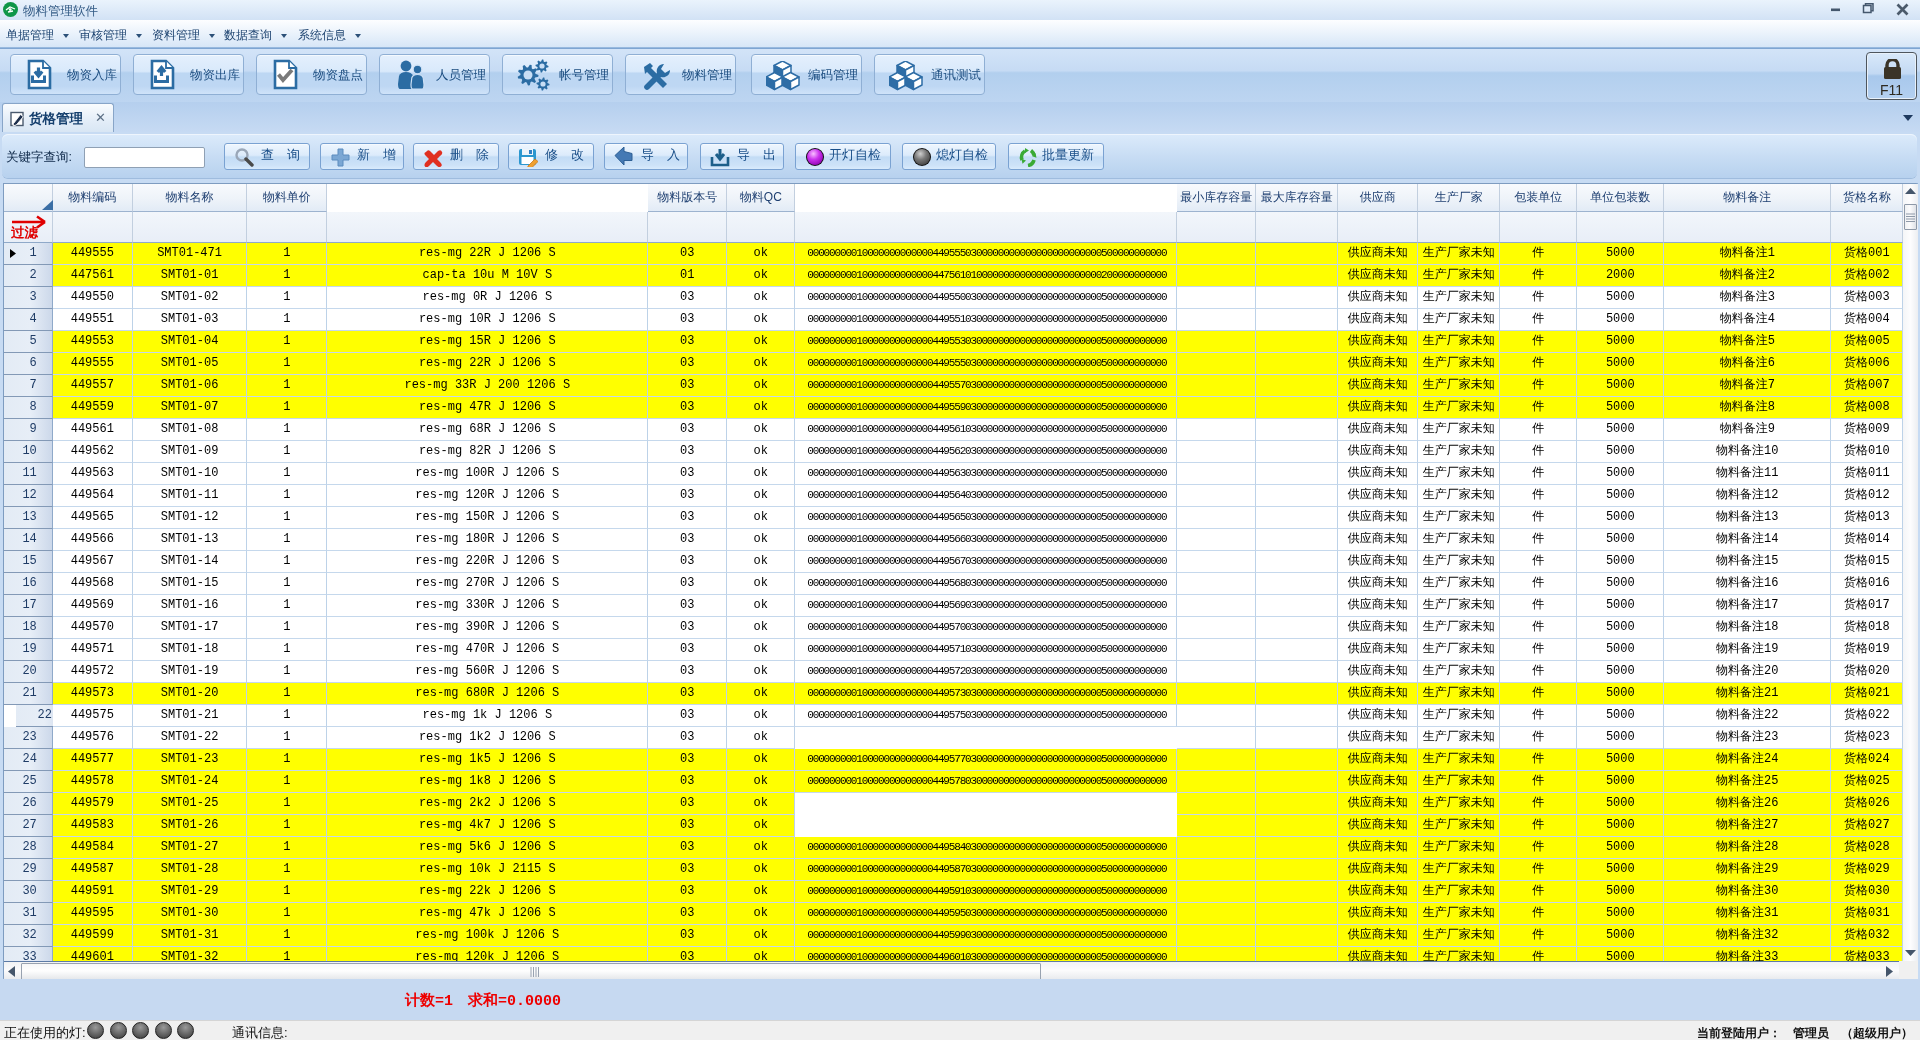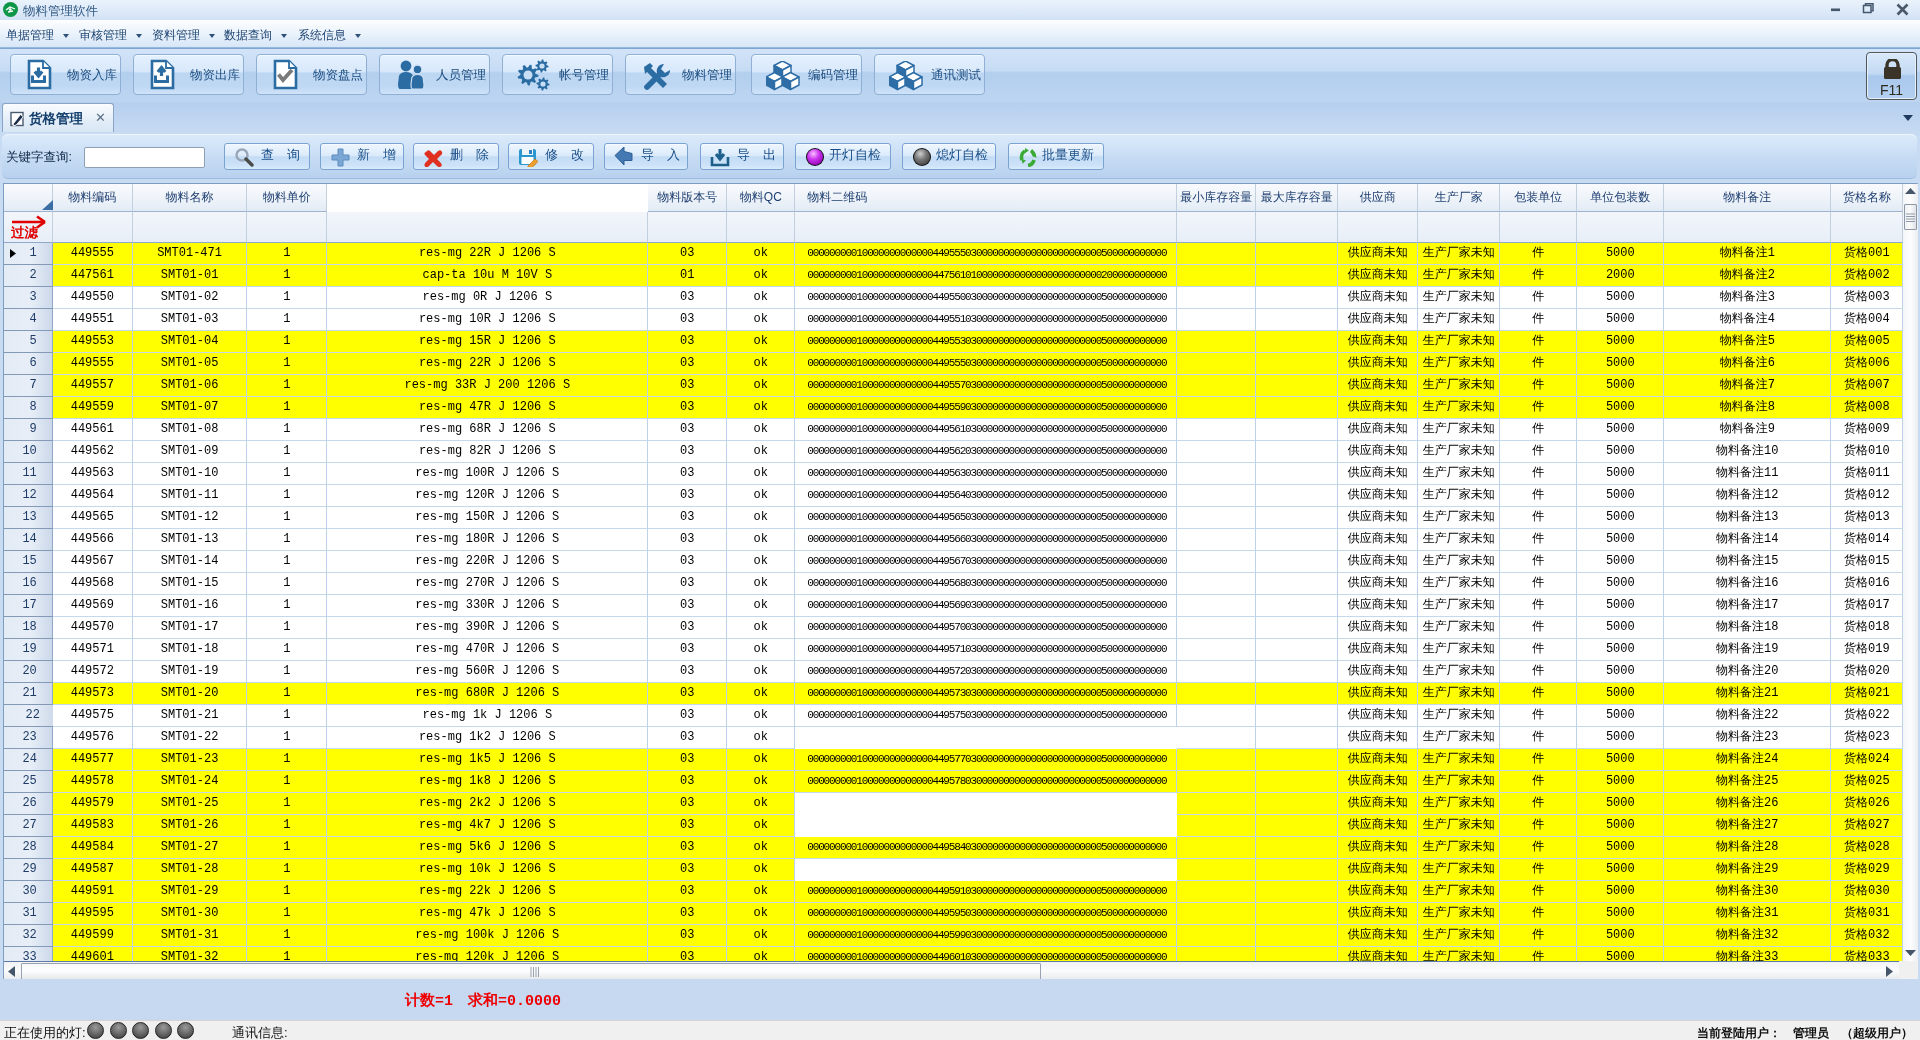--- a/index.html
+++ b/index.html
@@ -291,21 +291,20 @@
 <div class="abs" id="grid">
 <div class="hcell" style="left:0px;width:48.8px"></div>
 <svg width="13" height="11" style="position:absolute;left:37px;top:15.5px">
       <path d="M12 0 V10 H1 Z" fill="#3a6ea5"></path>
     </svg>
 <div class="hcell" style="left:48.8px;width:80px">物料编码</div>
 <div class="hcell" style="left:128.8px;width:114.5px">物料名称</div>
 <div class="hcell" style="left:243.3px;width:80px">物料单价</div>
 <div class="hcell" style="left:644.3px;width:79px">物料版本号</div>
 <div class="hcell" style="left:723.3px;width:68px">物料QC</div>
-<div class="hcell" style="left:791.3px;width:382px;text-align:left;padding-left:12px">物料二维码</div>
 <div class="hcell" style="left:1173.3px;width:79px">最小库存容量</div>
 <div class="hcell" style="left:1252.3px;width:82px">最大库存容量</div>
 <div class="hcell" style="left:1334.3px;width:80px">供应商</div>
 <div class="hcell" style="left:1414.3px;width:82px">生产厂家</div>
 <div class="hcell" style="left:1496.3px;width:77px">包装单位</div>
 <div class="hcell" style="left:1573.3px;width:87px">单位包装数</div>
 <div class="hcell" style="left:1660.3px;width:167px">物料备注</div>
 <div class="hcell" style="left:1827.3px;width:72.2px">货格名称</div>
 <div class="fcell" style="left:0px;width:48.8px"></div>
 <div class="fcell" style="left:48.8px;width:80px"></div>
@@ -659,21 +658,21 @@
 <div class="dcell Y" style="left:723.3px;top:499.40px;width:68px">ok</div>
 <div class="dcell l Y" style="left:791.3px;top:499.40px;width:382px">000000000100000000000004495730300000000000000000000000500000000000</div>
 <div class="dcell Y" style="left:1173.3px;top:499.40px;width:79px"></div>
 <div class="dcell Y" style="left:1252.3px;top:499.40px;width:82px"></div>
 <div class="dcell Y" style="left:1334.3px;top:499.40px;width:80px">供应商未知</div>
 <div class="dcell Y" style="left:1414.3px;top:499.40px;width:82px">生产厂家未知</div>
 <div class="dcell Y" style="left:1496.3px;top:499.40px;width:77px">件</div>
 <div class="dcell Y" style="left:1573.3px;top:499.40px;width:87px">5000</div>
 <div class="dcell Y" style="left:1660.3px;top:499.40px;width:167px">物料备注21</div>
 <div class="dcell Y" style="left:1827.3px;top:499.40px;width:72.2px">货格021</div>
-<div class="ncell" style="left:0;top:521.40px;width:52px">22</div>
+<div class="ncell" style="left:12px;top:521.40px;width:52px">22</div>
 <div class="dcell W" style="left:48.8px;top:521.40px;width:80px">449575</div>
 <div class="dcell W" style="left:128.8px;top:521.40px;width:114.5px">SMT01-21</div>
 <div class="dcell W" style="left:243.3px;top:521.40px;width:80px">1</div>
 <div class="dcell W" style="left:323.3px;top:521.40px;width:321px">res-mg 1k J 1206 S</div>
 <div class="dcell W" style="left:644.3px;top:521.40px;width:79px">03</div>
 <div class="dcell W" style="left:723.3px;top:521.40px;width:68px">ok</div>
 <div class="dcell l W" style="left:791.3px;top:521.40px;width:382px">000000000100000000000004495750300000000000000000000000500000000000</div>
 <div class="dcell W" style="left:1173.3px;top:521.40px;width:79px"></div>
 <div class="dcell W" style="left:1252.3px;top:521.40px;width:82px"></div>
 <div class="dcell W" style="left:1334.3px;top:521.40px;width:80px">供应商未知</div>
@@ -772,23 +771,24 @@
 <div class="dcell Y" style="left:1334.3px;top:653.40px;width:80px">供应商未知</div>
 <div class="dcell Y" style="left:1414.3px;top:653.40px;width:82px">生产厂家未知</div>
 <div class="dcell Y" style="left:1496.3px;top:653.40px;width:77px">件</div>
 <div class="dcell Y" style="left:1573.3px;top:653.40px;width:87px">5000</div>
 <div class="dcell Y" style="left:1660.3px;top:653.40px;width:167px">物料备注28</div>
 <div class="dcell Y" style="left:1827.3px;top:653.40px;width:72.2px">货格028</div>
 <div class="ncell" style="left:0;top:675.40px;width:48.8px">29</div>
 <div class="dcell Y" style="left:48.8px;top:675.40px;width:80px">449587</div>
 <div class="dcell Y" style="left:128.8px;top:675.40px;width:114.5px">SMT01-28</div>
 <div class="dcell Y" style="left:243.3px;top:675.40px;width:80px">1</div>
-<div class="dcell Y" style="left:323.3px;top:675.40px;width:321px">res-mg 10k J 1206 S</div>
+<div class="dcell Y" style="left:323.3px;top:675.40px;width:321px">res-mg 10k J 2115 S</div>
 <div class="dcell Y" style="left:644.3px;top:675.40px;width:79px">03</div>
 <div class="dcell Y" style="left:723.3px;top:675.40px;width:68px">ok</div>
+<div class="dcell l Y" style="left:791.3px;top:675.40px;width:382px">000000000100000000000004495870300000000000000000000000500000000000</div>
 <div class="dcell Y" style="left:1173.3px;top:675.40px;width:79px"></div>
 <div class="dcell Y" style="left:1252.3px;top:675.40px;width:82px"></div>
 <div class="dcell Y" style="left:1334.3px;top:675.40px;width:80px">供应商未知</div>
 <div class="dcell Y" style="left:1414.3px;top:675.40px;width:82px">生产厂家未知</div>
 <div class="dcell Y" style="left:1496.3px;top:675.40px;width:77px">件</div>
 <div class="dcell Y" style="left:1573.3px;top:675.40px;width:87px">5000</div>
 <div class="dcell Y" style="left:1660.3px;top:675.40px;width:167px">物料备注29</div>
 <div class="dcell Y" style="left:1827.3px;top:675.40px;width:72.2px">货格029</div>
 <div class="ncell" style="left:0;top:697.40px;width:48.8px">30</div>
 <div class="dcell Y" style="left:48.8px;top:697.40px;width:80px">449591</div>

